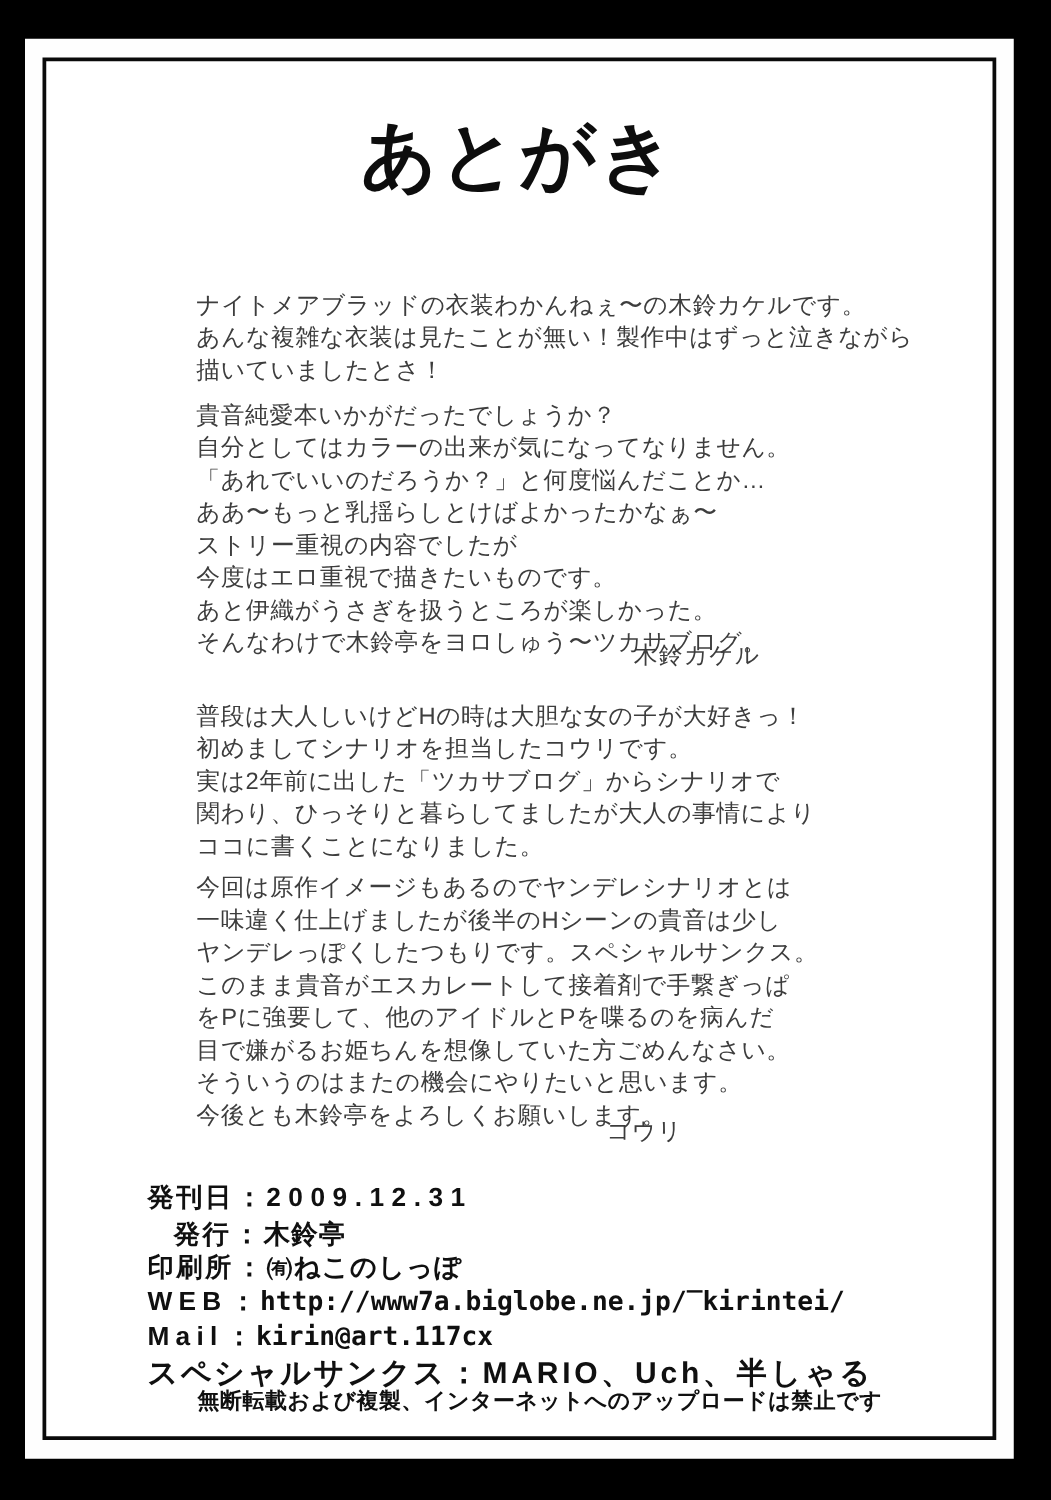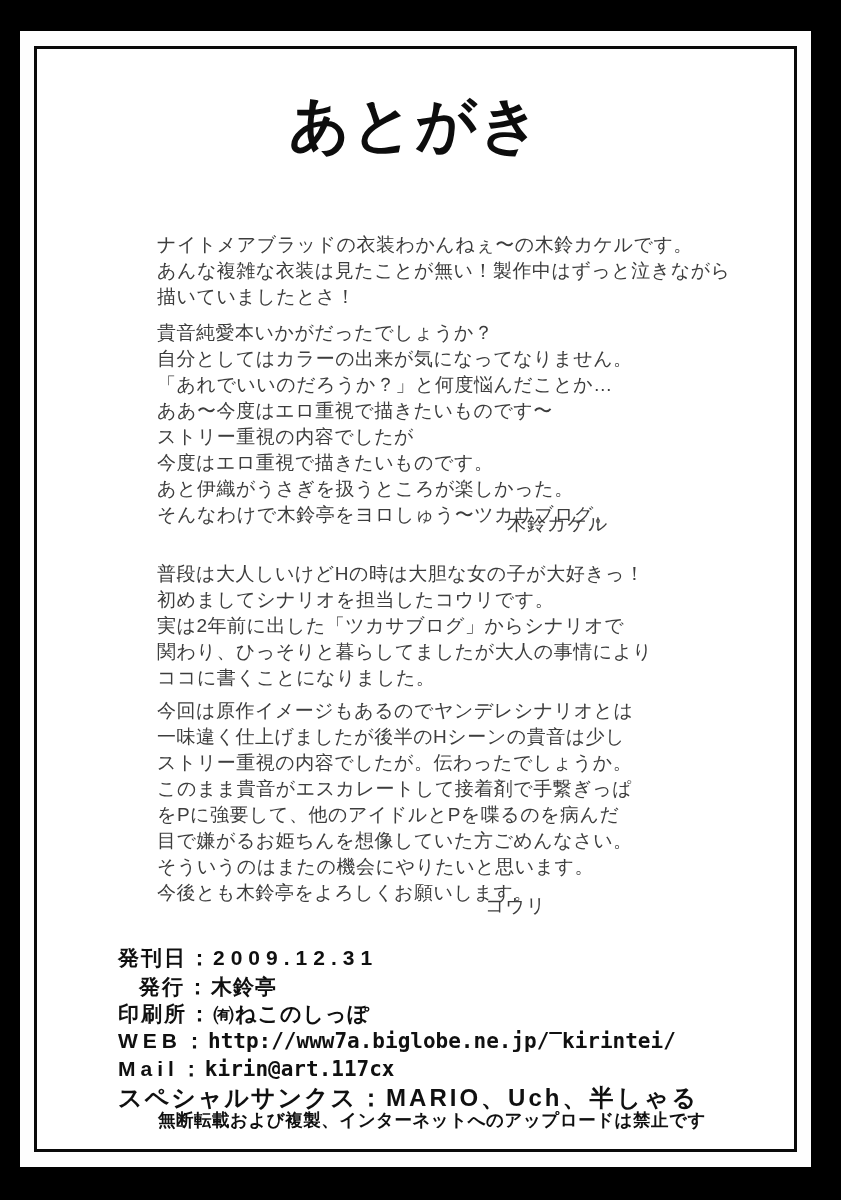--- a/index.html
+++ b/index.html
@@ -49,41 +49,41 @@
       <div class="para p1">
         <div>ナイトメアブラッドの衣装わかんねぇ〜の木鈴カケルです。</div>
         <div>あんな複雑な衣装は見たことが無い！製作中はずっと泣きながら</div>
         <div>描いていましたとさ！</div>
       </div>
 
       <div class="para p2">
         <div>貴音純愛本いかがだったでしょうか？</div>
         <div>自分としてはカラーの出来が気になってなりません。</div>
         <div>「あれでいいのだろうか？」と何度悩んだことか…</div>
-        <div>ああ〜今度はエロ重視で描きたいものです〜</div>
+        <div>ああ〜もっと乳揺らしとけばよかったかなぁ〜</div>
         <div>ストリー重視の内容でしたが</div>
         <div>今度はエロ重視で描きたいものです。</div>
         <div>あと伊織がうさぎを扱うところが楽しかった。</div>
         <div>そんなわけで木鈴亭をヨロしゅう〜ツカサブログ。</div>
       </div>
 
       <div class="sig sig1">木鈴カケル</div>
 
       <div class="para p3">
         <div>普段は大人しいけどHの時は大胆な女の子が大好きっ！</div>
         <div>初めましてシナリオを担当したコウリです。</div>
         <div>実は2年前に出した「ツカサブログ」からシナリオで</div>
         <div>関わり、ひっそりと暮らしてましたが大人の事情により</div>
         <div>ココに書くことになりました。</div>
       </div>
 
       <div class="para p4">
         <div>今回は原作イメージもあるのでヤンデレシナリオとは</div>
         <div>一味違く仕上げましたが後半のHシーンの貴音は少し</div>
-        <div>ストリー重視の内容でしたが。伝わったでしょうか。</div>
+        <div>ヤンデレっぽくしたつもりです。スペシャルサンクス。</div>
         <div>このまま貴音がエスカレートして接着剤で手繋ぎっぱ</div>
         <div>をPに強要して、他のアイドルとPを喋るのを病んだ</div>
         <div>目で嫌がるお姫ちんを想像していた方ごめんなさい。</div>
         <div>そういうのはまたの機会にやりたいと思います。</div>
         <div>今後とも木鈴亭をよろしくお願いします。</div>
       </div>
 
       <div class="sig sig2">コウリ</div>
 
       <div class="colophon">

